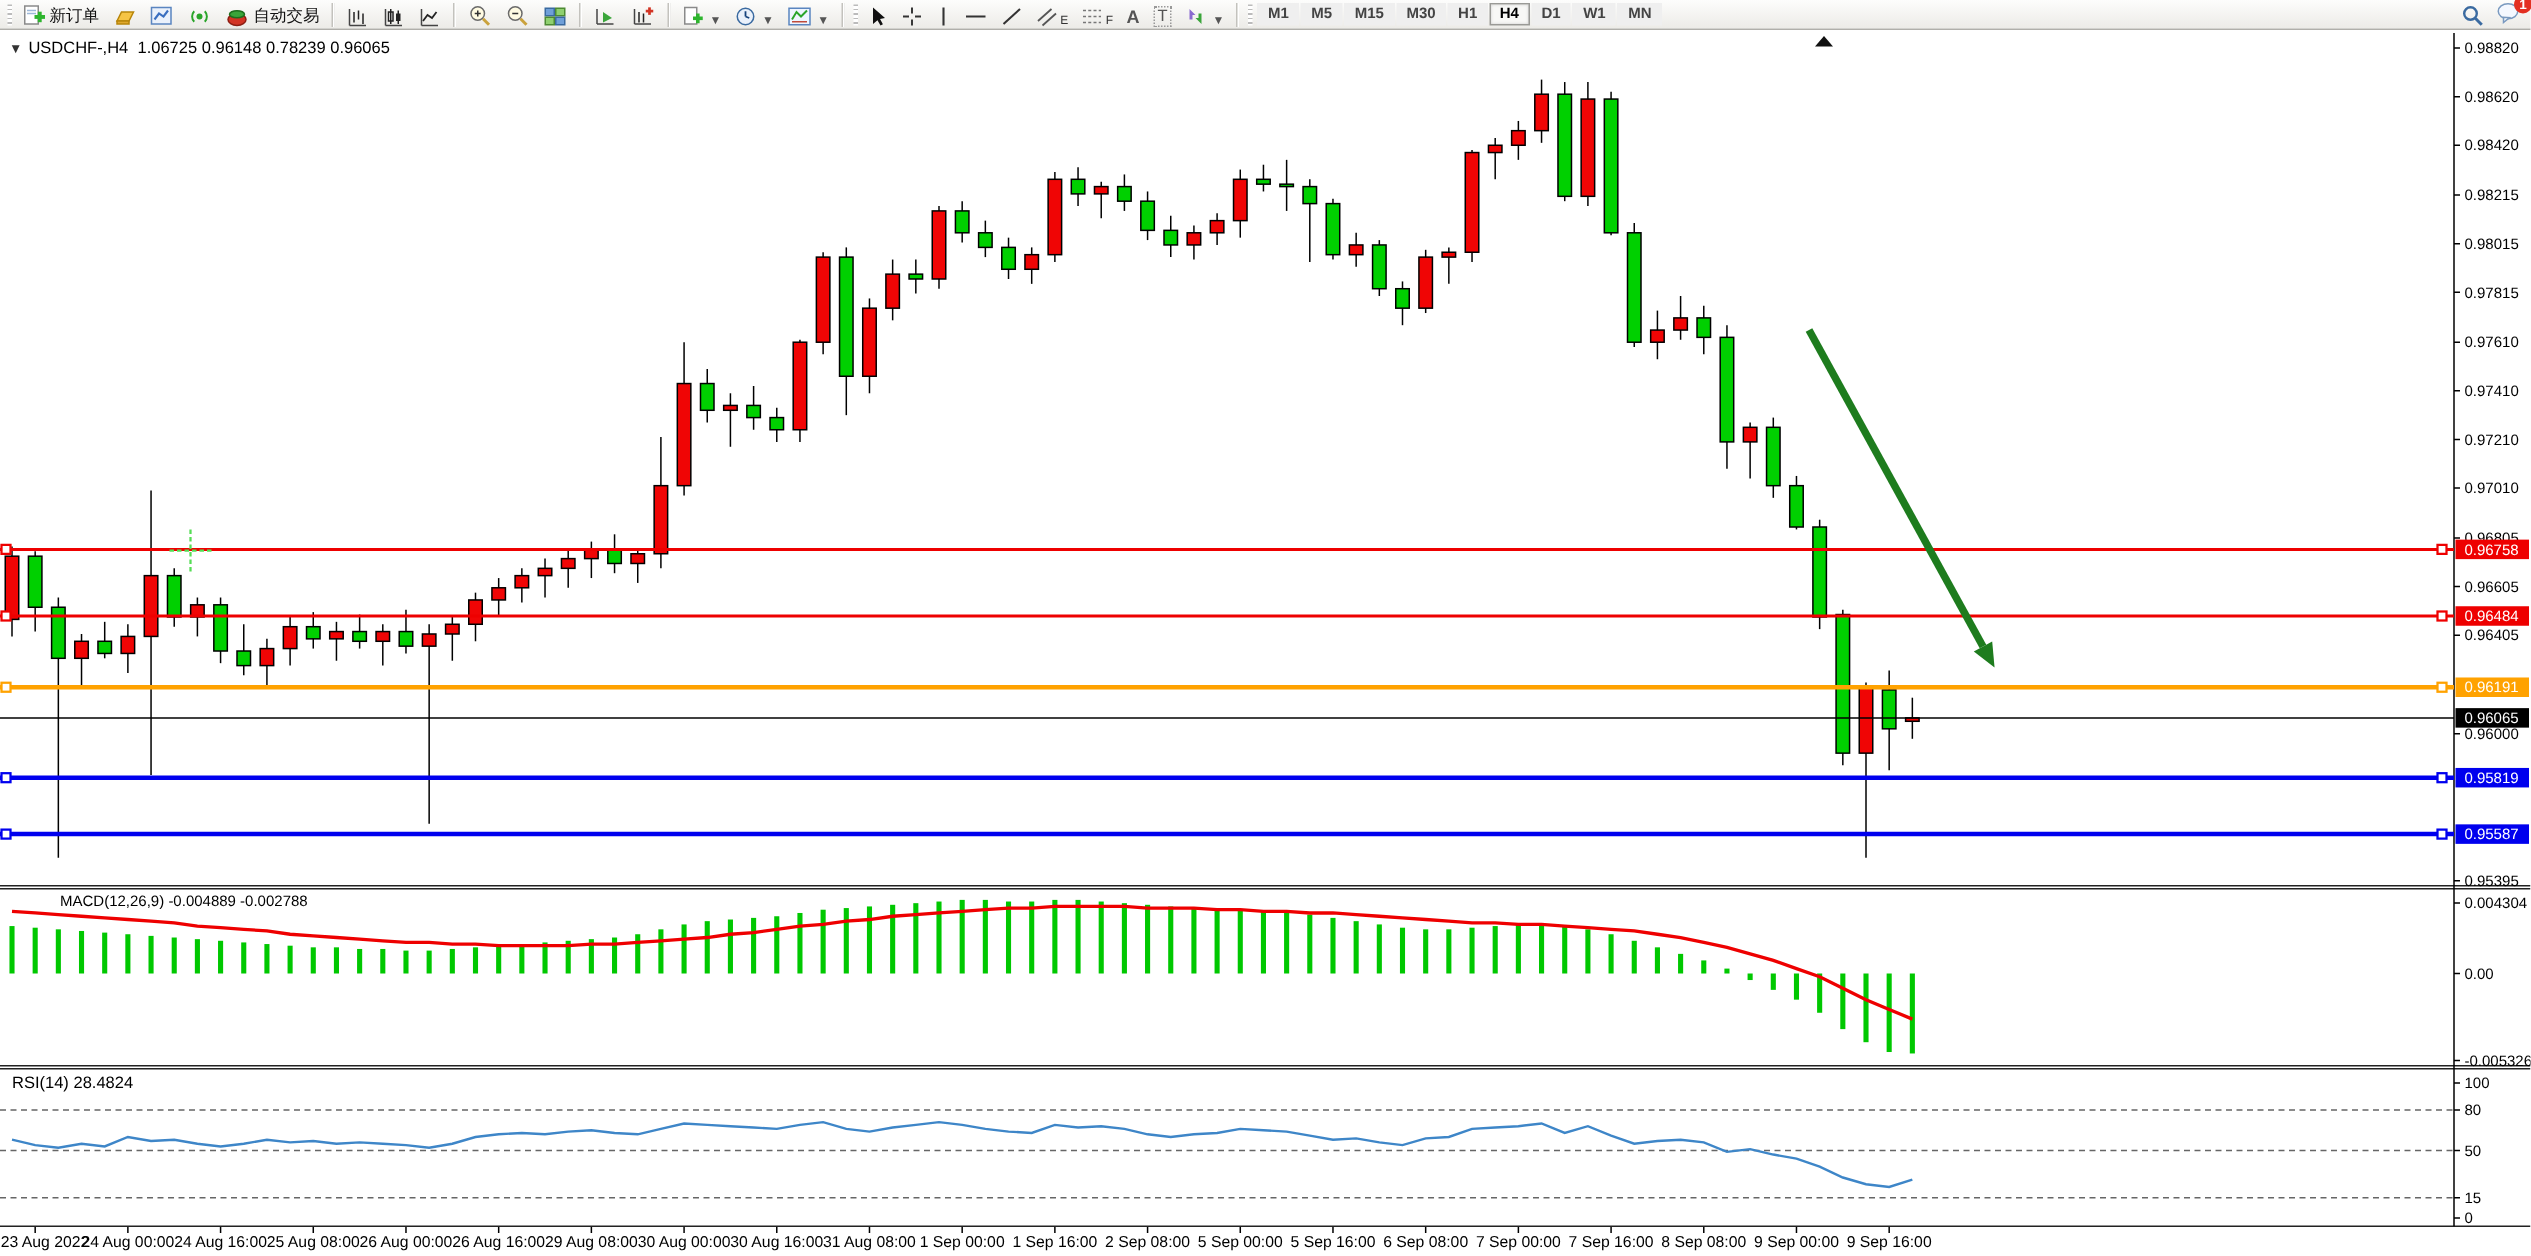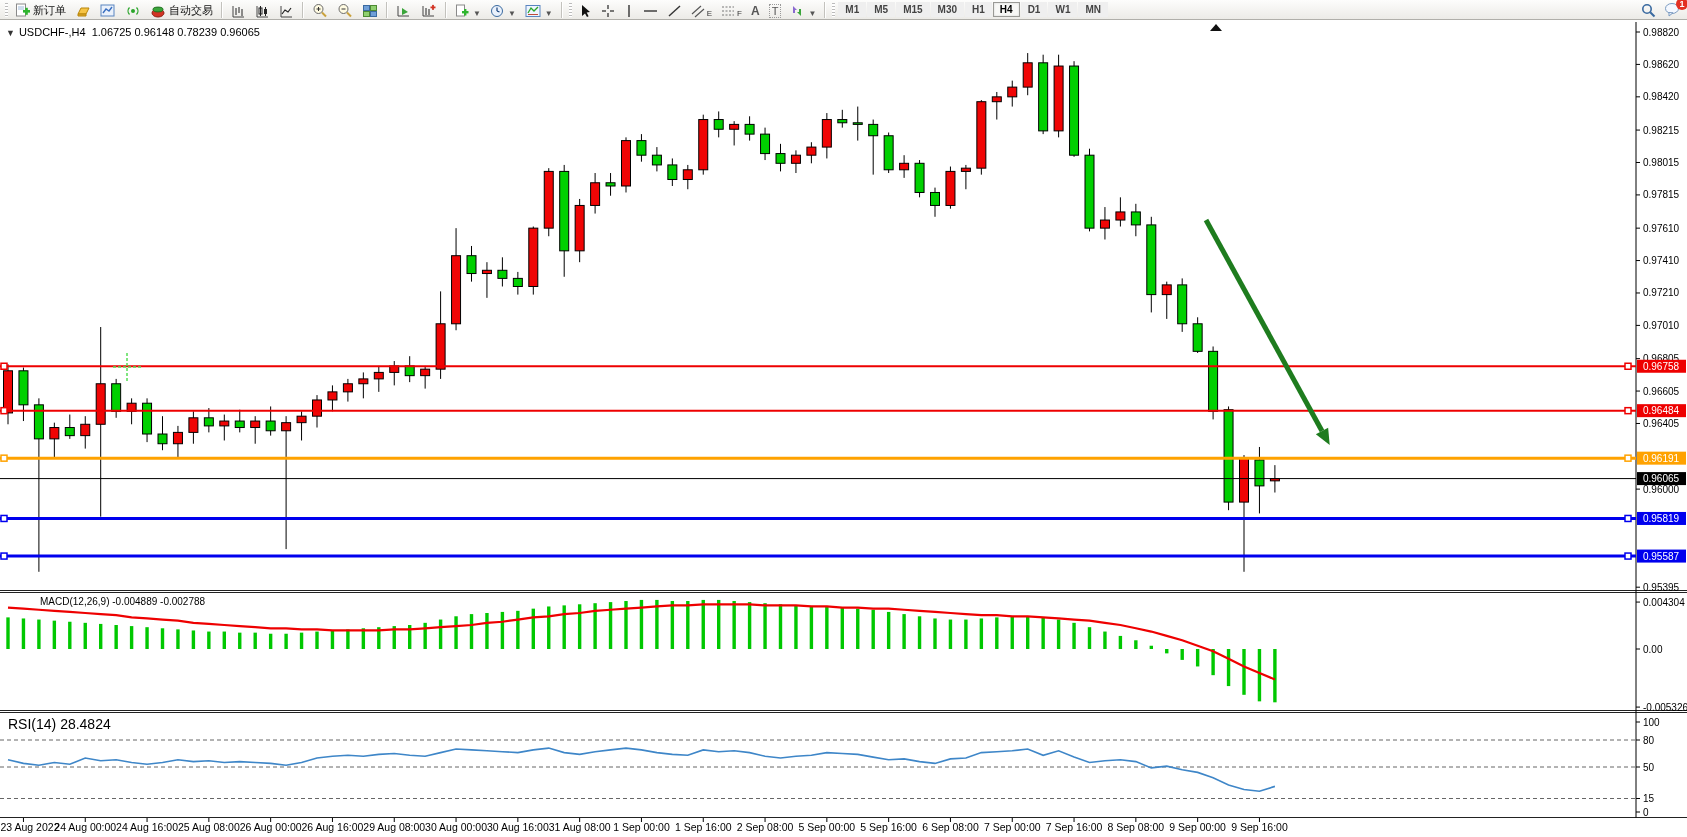--- a/index.html
+++ b/index.html
@@ -14,21 +14,21 @@
   .grip{width:3px;height:14px;margin:0 2px;background-image:repeating-linear-gradient(#bbb 0 1px,#fff 1px 3px);}
   .tf{font-size:10px;font-weight:bold;color:#444;padding:1px 6px;border:1px solid transparent;}
   .tf.active{border:1px solid #9a9a96;background:#f8f8f6;box-shadow:inset 0 0 2px #ccc;color:#000;text-align:right;}
   .caret{font-size:8px;color:#555;margin-left:1px;}
   #tb-right{position:absolute;right:6px;top:0;height:20px;display:flex;align-items:center;gap:8px;}
   .badge{position:absolute;top:-4px;right:-7px;background:#e33022;color:#fff;border-radius:50%;
     width:12px;height:12px;font-size:9px;font-weight:bold;text-align:center;line-height:12px;}
   #symbol-bar{position:absolute;left:6px;top:26px;z-index:5;font-size:11px;color:#000;}
   #symbol-bar .exp{color:#333;font-size:9px;margin-right:4px;}
   #macd-label{position:absolute;left:8px;top:596px;z-index:5;font-size:10px;margin-left:32px;}
-  #rsi-label{position:absolute;left:8px;top:716px;z-index:5;font-size:14px;}
+  #rsi-label{position:absolute;left:8px;top:716px;z-index:5;font-size:11px;}
   #chart-svg{position:absolute;left:0;top:0;}
   text{font-family:"Liberation Sans","DejaVu Sans",sans-serif;}
 </style>
 </head>
 <body>
 
 <div id="toolbar">
   <div class="grip"></div>
   <button class="tbtn">
     <svg width="15" height="15" viewBox="0 0 15 15">

